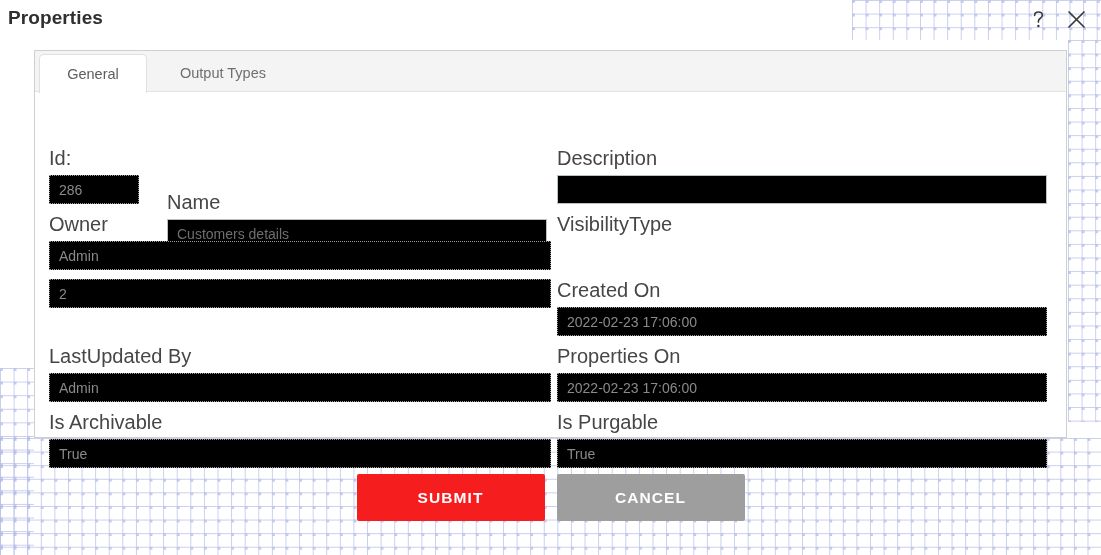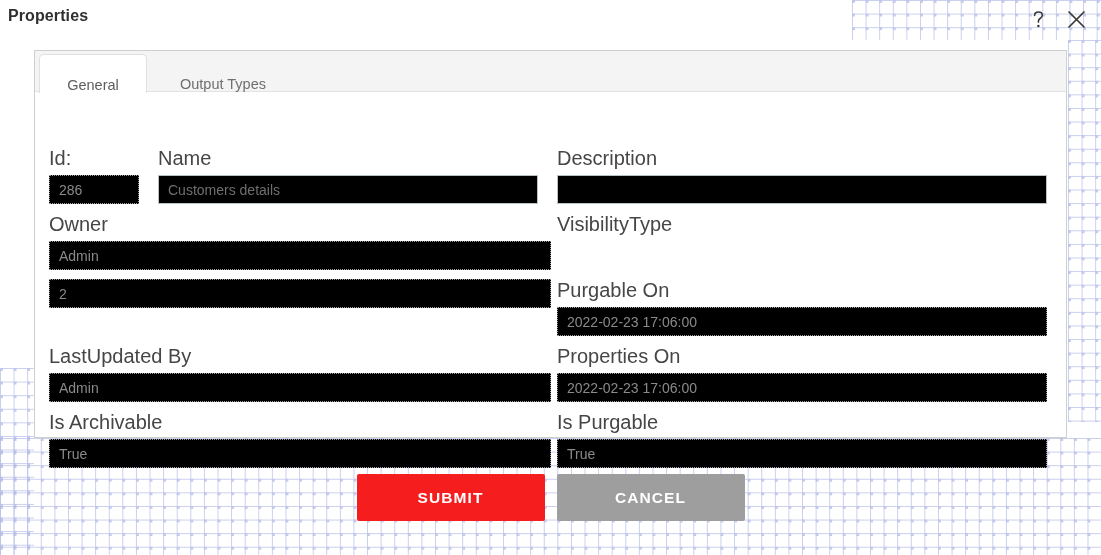--- a/index.html
+++ b/index.html
@@ -49,21 +49,21 @@
   
   #title-bar {
     position: absolute;
     left: 0; top: 0;
     width: 1101px; height: 40px;
     z-index: 5;
   }
   #dialog-title {
     position: absolute;
     left: 8px; top: 7px;
-    font-size: 16px;
+    font-size: 19px;
     font-weight: bold;
     color: #2f2f2f;
     letter-spacing: .1px;
   }
   .titlebar-btn {
     position: absolute;
     top: 2px;
     width: 34px; height: 34px;
     display: flex;
     align-items: center;
@@ -94,21 +94,21 @@
     height: 41px;
     background: #f4f4f4;
     border-bottom: 1px solid #e3e3e3;
     box-sizing: border-box;
   }
   .tab {
     position: absolute;
     top: 3px;
     height: 38px;
     display: flex;
-    align-items: flex-end;
+    align-items: center;
     justify-content: center;
     font-size: 14.5px;
     color: #6f6f6f;
     cursor: pointer;
     box-sizing: border-box;
   }
   #tab-general {
     left: 4px;
     width: 108px;
     background: #ffffff;
@@ -161,21 +161,21 @@
   }
   .field-input.editable {
     border: 1px solid #b7c1c6;
     color: #6f6f6f;
   }
 
   
   .col-left  { left: 14px;  width: 502px; }
   .col-right { left: 522px; width: 490px; }
   .col-id    { left: 14px;  width: 90px;  }
-  .col-name  { left: 123px; width: 380px; }
+  .col-name  { left: 132px; width: 380px; margin-top: 44px; }
 
   
   #row-1 { top: 55px; }
   #row-2 { top: 121px; }
   #row-3 { top: 187px; }
   #row-4 { top: 253px; }
   #row-5 { top: 319px; }
 
   
   #action-bar {
@@ -268,21 +268,21 @@
       <div class="field col-right">
         <label class="field-label">VisibilityType</label>
       </div>
     </div>
 
     <div class="form-row" id="row-3">
       <div class="field col-left">
         <input class="field-input readonly" type="text" readonly="" value="2" style="">
       </div>
       <div class="field col-right">
-        <label class="field-label">Purgable On</label>
+        <label class="field-label">Created On</label>
         <input class="field-input readonly" type="text" readonly="" value="2022-02-23 17:06:00" style="">
       </div>
     </div>
 
     <div class="form-row" id="row-4">
       <div class="field col-left">
         <label class="field-label">LastUpdated By</label>
         <input class="field-input readonly" type="text" readonly="" value="Admin" style="">
       </div>
       <div class="field col-right">

